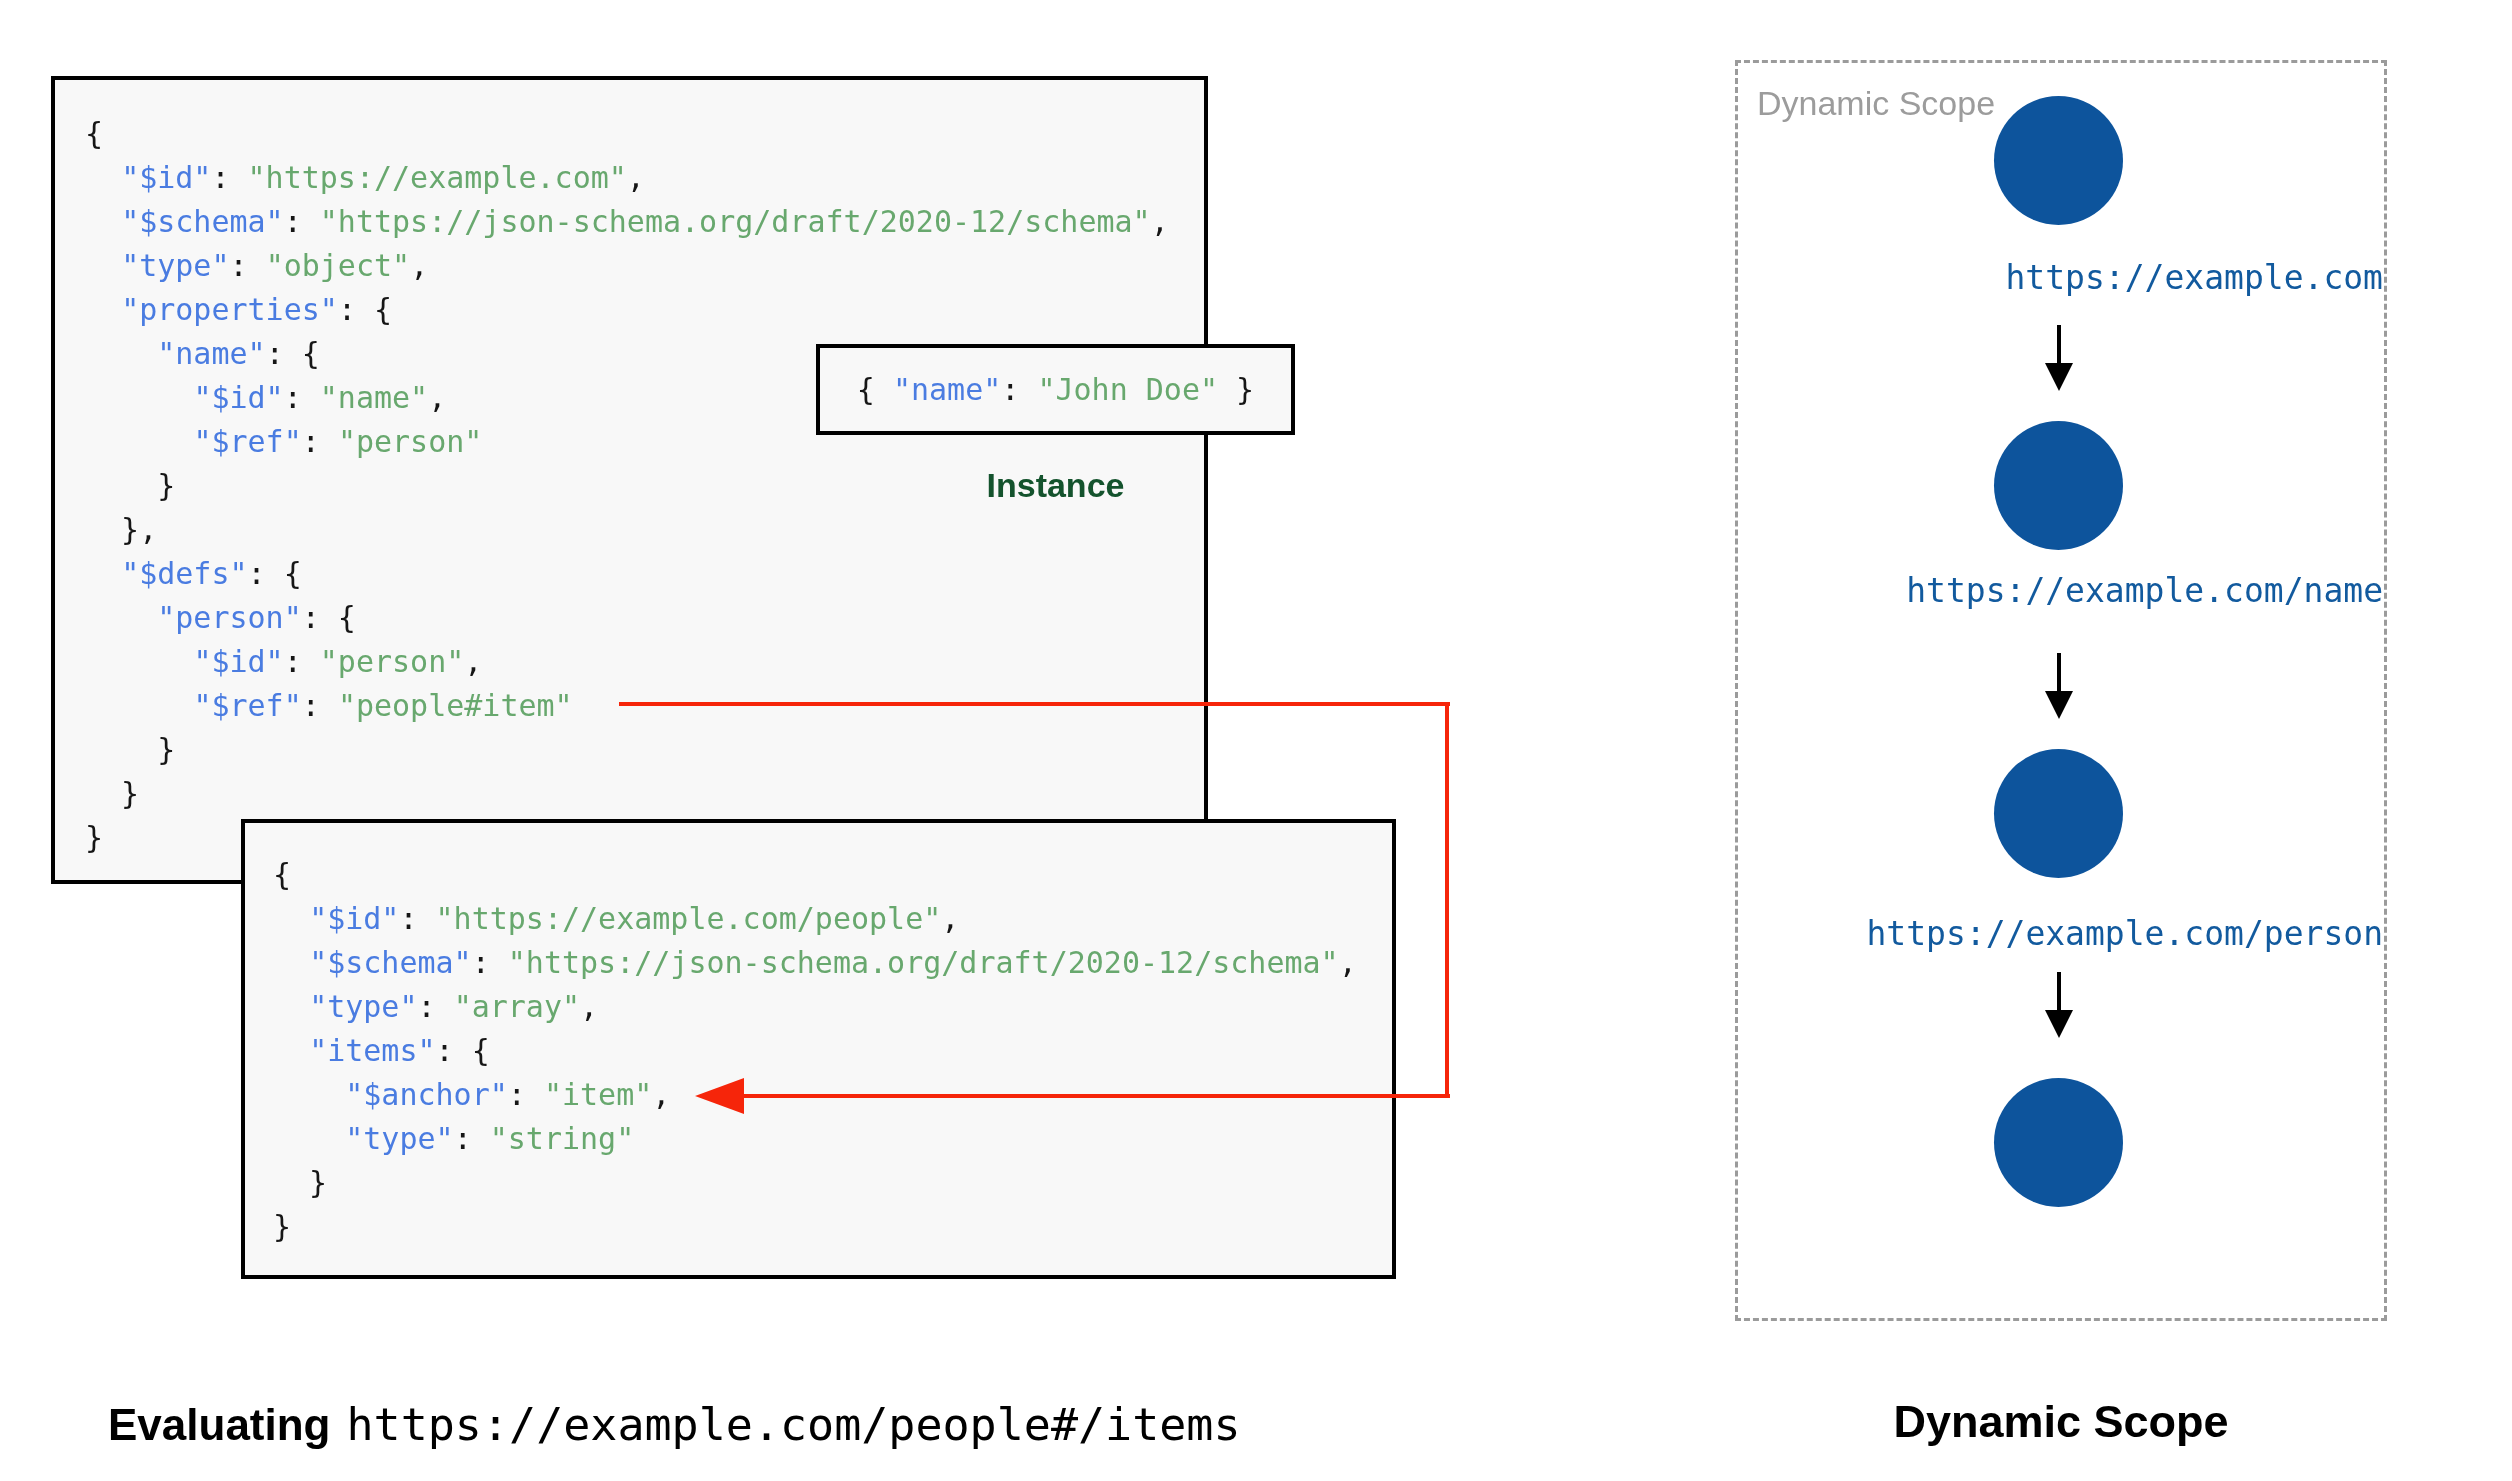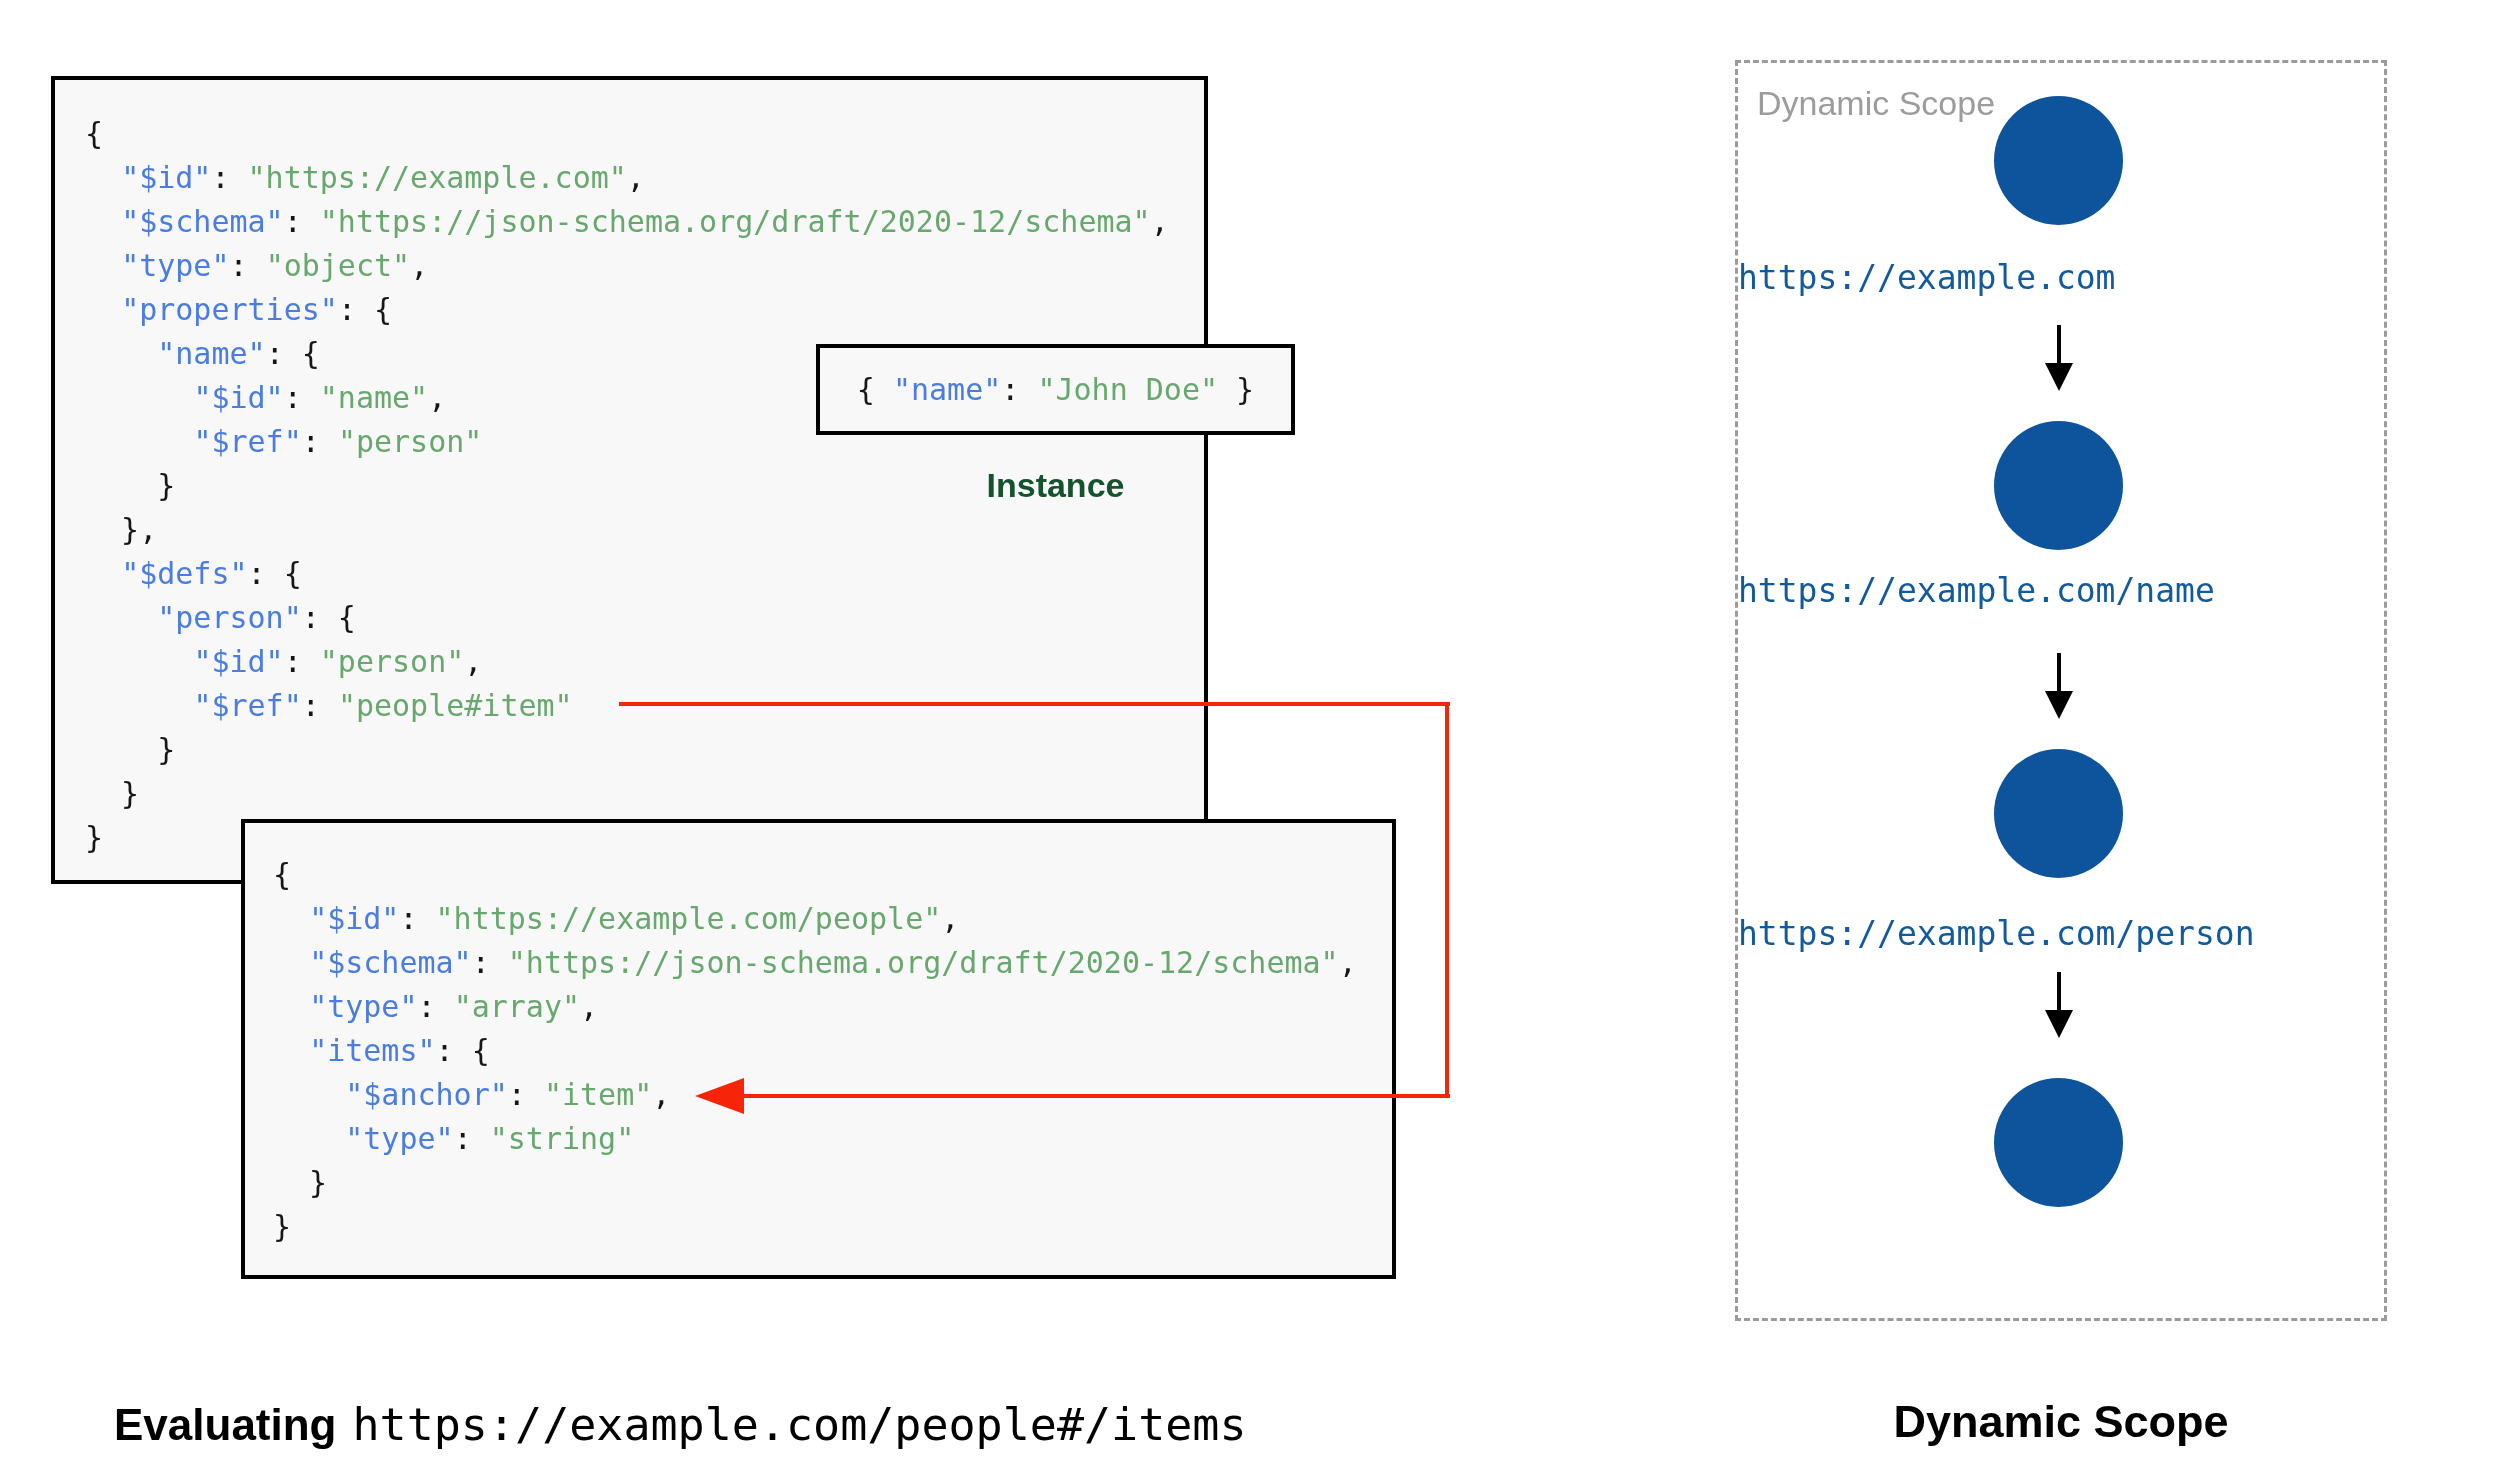--- a/index.html
+++ b/index.html
@@ -45,34 +45,34 @@
             border-top:18px solid transparent;border-bottom:18px solid transparent;
             border-right:49px solid var(--arrow-red);}
 
   
   .scope-box{position:absolute;left:1735px;top:60px;width:652px;height:1261px;z-index:1;
              border:3.2px dashed var(--dashed-gray);box-sizing:border-box;background:transparent;}
   .scope-watermark{position:absolute;left:19px;top:21.4px;font-size:34px;color:var(--watermark-gray);}
   .scope-node-circle{position:absolute;left:256px;width:129px;height:129px;border-radius:50%;
                      background:var(--node-blue);}
   .c1{top:33px;} .c2{top:358px;} .c3{top:686px;} .c4{top:1015px;}
-  .scope-node-label{position:absolute;left:0;width:645px;text-align:left;
+  .scope-node-label{position:absolute;left:0;width:645px;text-align:right;
                     font-family:"DejaVu Sans Mono",monospace;font-size:33px;color:var(--url-blue);}
   .l1{top:195px;} .l2{top:508px;} .l3{top:851px;} .l4{top:1176px;}
   .darrow{position:absolute;left:307px;width:28px;height:66px;}
   .a1{top:262px;} .a2{top:590px;} .a3{top:909px;}
   .darrow .shaft{position:absolute;left:11.8px;top:0;width:4.3px;height:40px;background:#000;}
   .darrow .head{position:absolute;left:0;top:38px;width:0;height:0;
                 border-left:14px solid transparent;border-right:14px solid transparent;
                 border-top:28px solid #000;}
 
   
   .scope-caption{position:absolute;left:1735px;top:1396px;width:652px;z-index:5;
                  text-align:center;font-weight:bold;font-size:45px;color:#000;}
-  .eval-caption{position:absolute;left:114px;top:1398px;z-index:5;white-space:nowrap;color:#000;}
+  .eval-caption{position:absolute;left:108px;top:1398px;z-index:5;white-space:nowrap;color:#000;}
   .eval-prefix{font-weight:bold;font-size:44px;font-family:"Liberation Sans",sans-serif;margin-right:16px;}
   .eval-uri{font-size:45px;font-family:"DejaVu Sans Mono",monospace;}
 </style>
 </head>
 <body>
 
 <div id="canvas">
 
   <div class="code-box box1">
     <pre class="code"><span class="tk-p">{</span>

